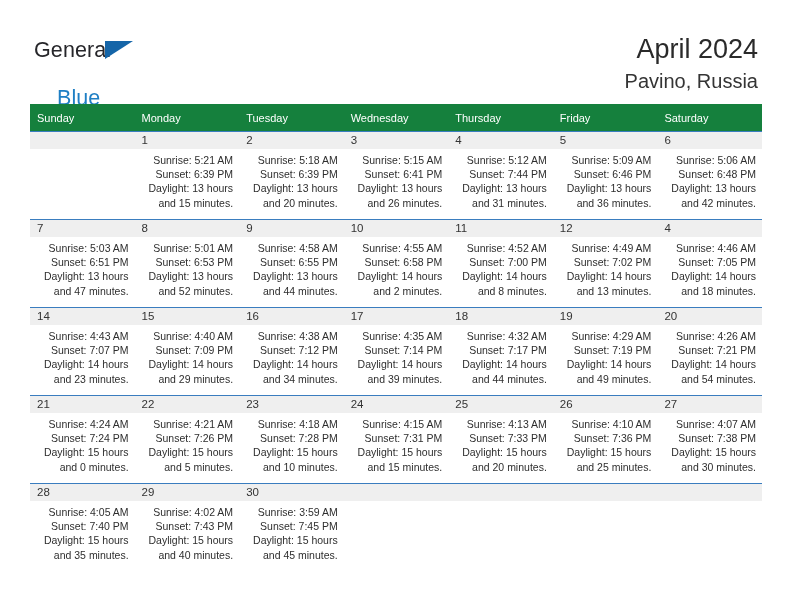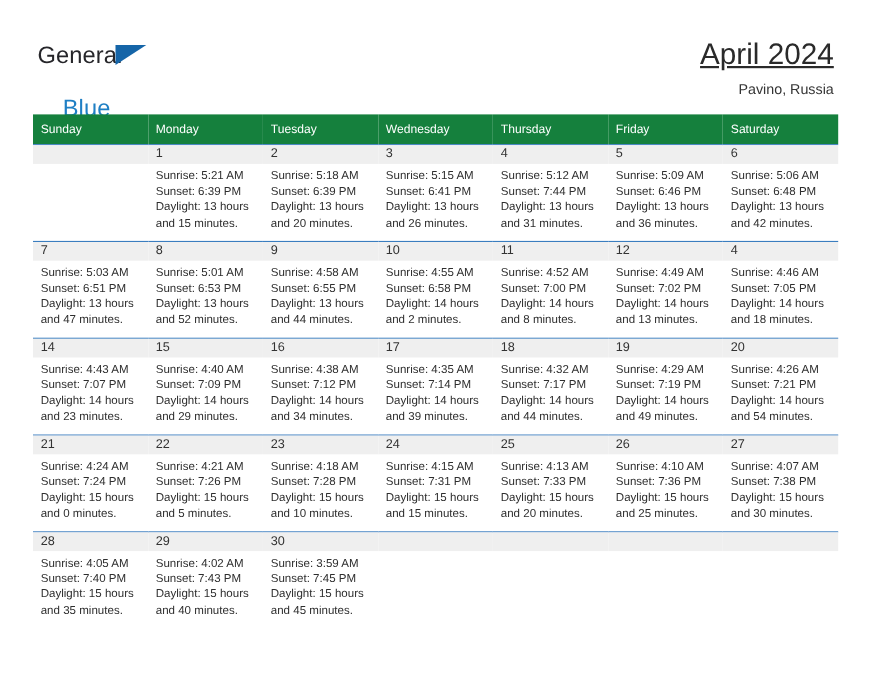--- a/index.html
+++ b/index.html
@@ -73,24 +73,23 @@
     top: 32px;
     text-align: right;
   }
   .cal-title {
     font-size: 27px;
     color: #2a2a2a;
     line-height: 34px;
     white-space: nowrap;
     font-weight: normal;
     margin: 0;
-    text-decoration: underline;
   }
   .cal-subtitle {
-    font-size: 13px;
+    font-size: 20px;
     color: #343434;
     line-height: 22px;
     margin-top: 4px;
     white-space: nowrap;
   }
 
   
   .calendar {
     position: absolute;
     left: 30px;
@@ -134,20 +133,21 @@
     padding-left: 7px;
     font-size: 11.5px;
     color: #333333;
     box-sizing: border-box;
   }
   .cell-body {
     padding: 4px 6px 0 7px;
     font-size: 10.5px;
     line-height: 14.2px;
     color: #2e2e2e;
+    text-align: right;
   }
   .cell-body div {
     white-space: nowrap;
   }
   .cell-body .daylight-line {
     white-space: normal;
   }
 </style>
 </head>
 <body>

